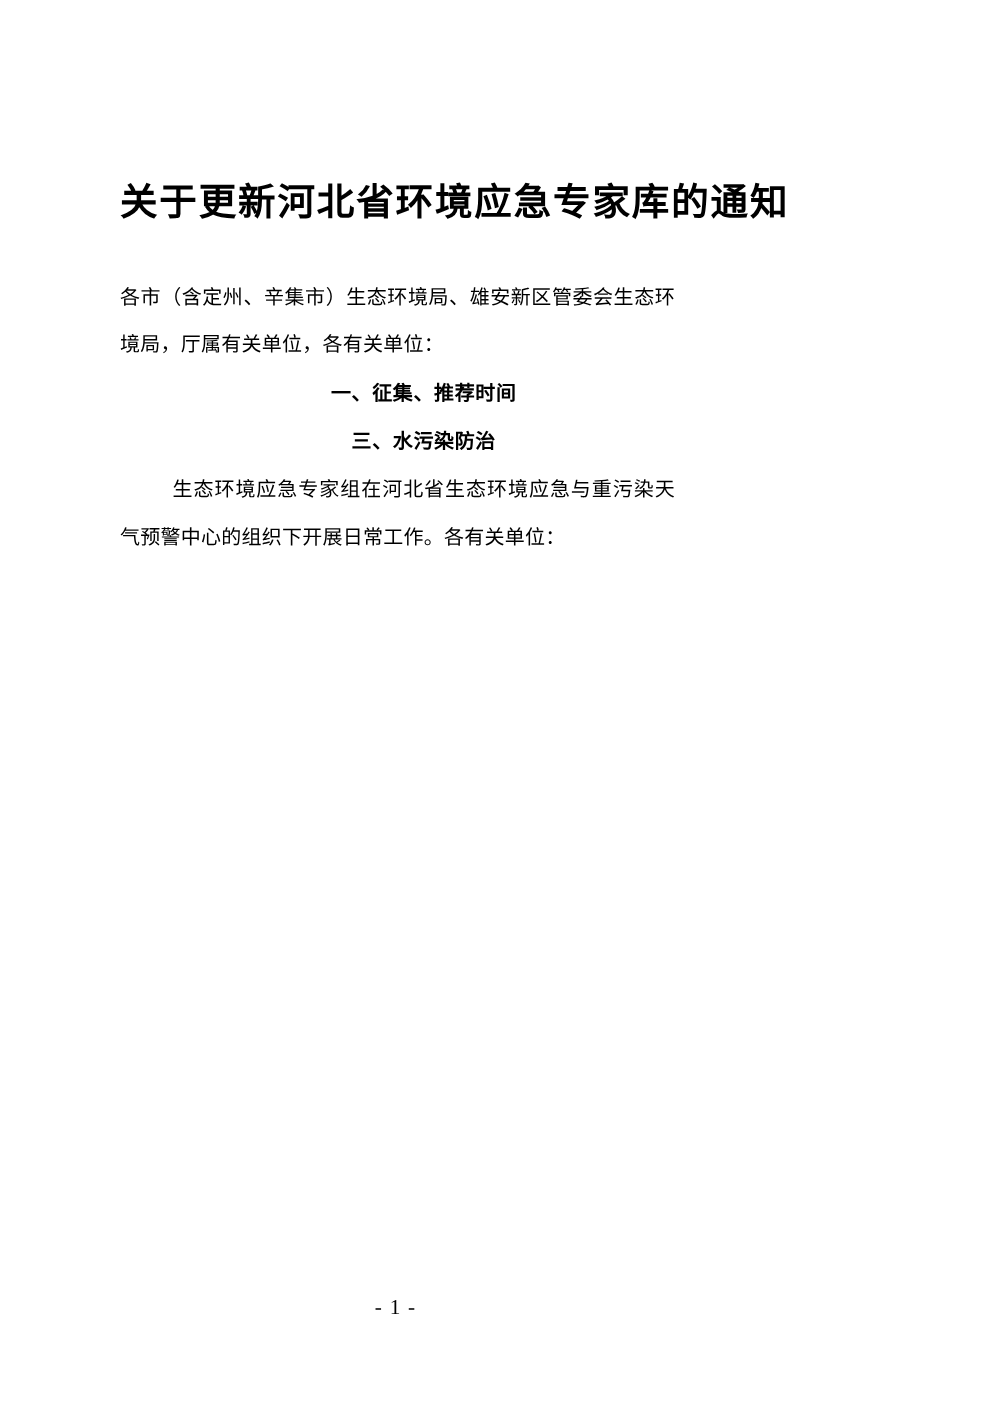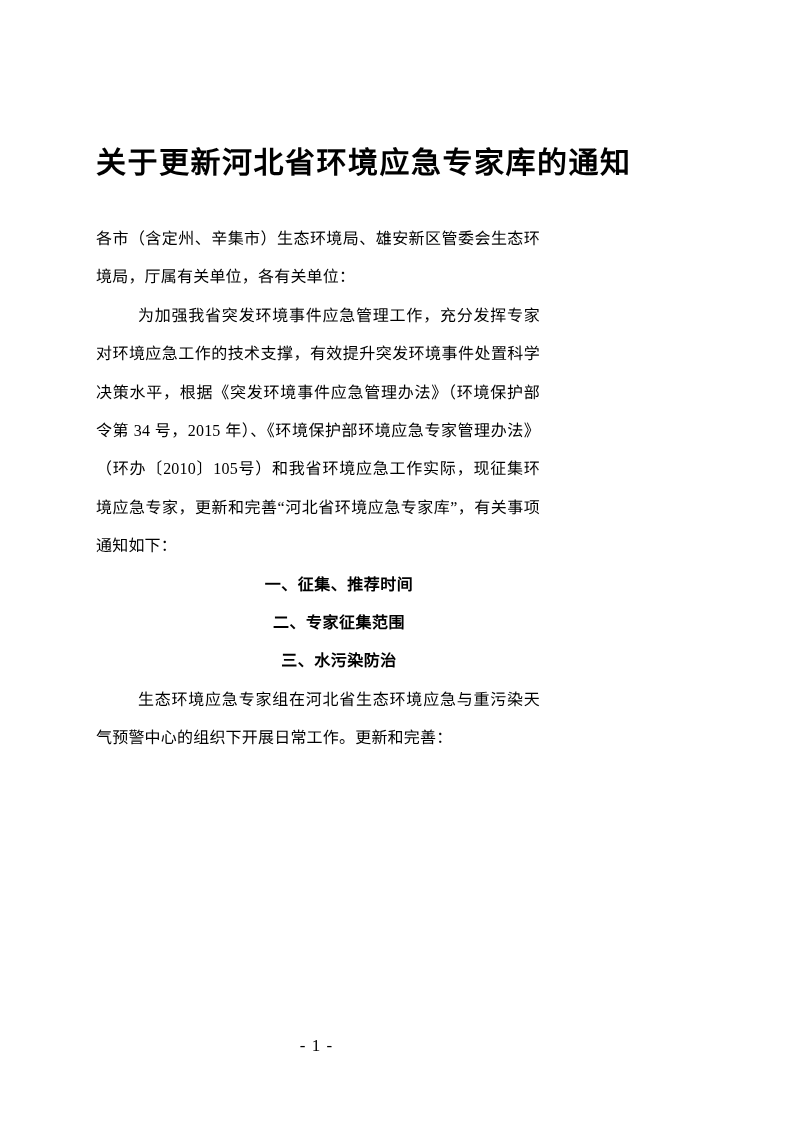--- a/index.html
+++ b/index.html
@@ -60,27 +60,25 @@
 </style>
 </head>
 <body>
 
 <div class="page">
 
   <h1 class="doc-title">关于更新河北省环境应急专家库的通知</h1>
 
   <p class="para">各市（含定州、辛集市）生态环境局、雄安新区管委会生态环境局，厅属有关单位，各有关单位：</p>
 
-  <p class="para indent">为加强我省突发环境事件应急管理工作，充分发挥专家对环境应急工作的技术支撑，有效提升突发环境事件处置科学决策水平，根据《突发环境事件应急管理办法》（环境保护部令第 34 号，2015 年）、《环境保护部环境应急专家管理办法》（环办〔2010〕105号）和我省环境应急工作实际，现征集环境应急专家，更新和完善“河北省环境应急专家库”，有关事项通知如下：</p>
 
   <p class="para heading">一、征集、推荐时间</p>
 
 
-  <p class="para heading">二、专家征集范围</p>
 
 
   <p class="para heading">三、水污染防治</p>
 
-  <p class="para indent">生态环境应急专家组在河北省生态环境应急与重污染天气预警中心的组织下开展日常工作。更新和完善：</p>
+  <p class="para indent">生态环境应急专家组在河北省生态环境应急与重污染天气预警中心的组织下开展日常工作。各有关单位：</p>
 
   <div class="page-number">- 1 -</div>
 
 </div>
 
 </body></html>

